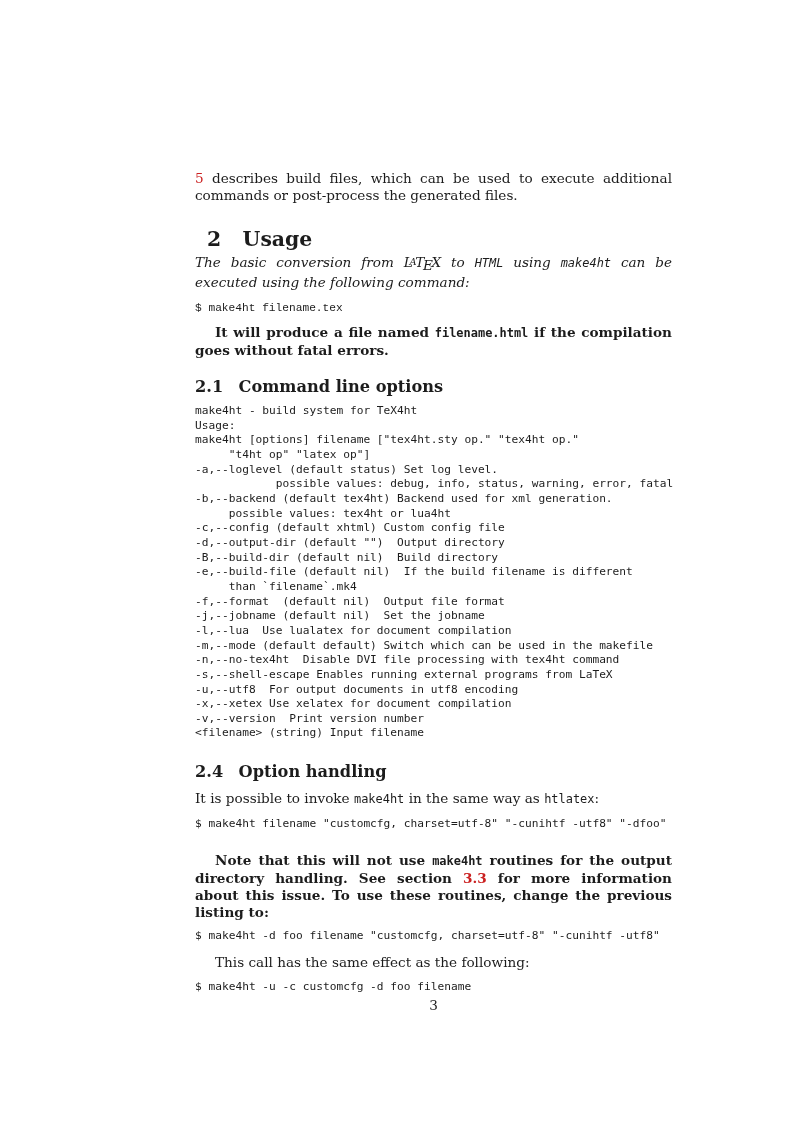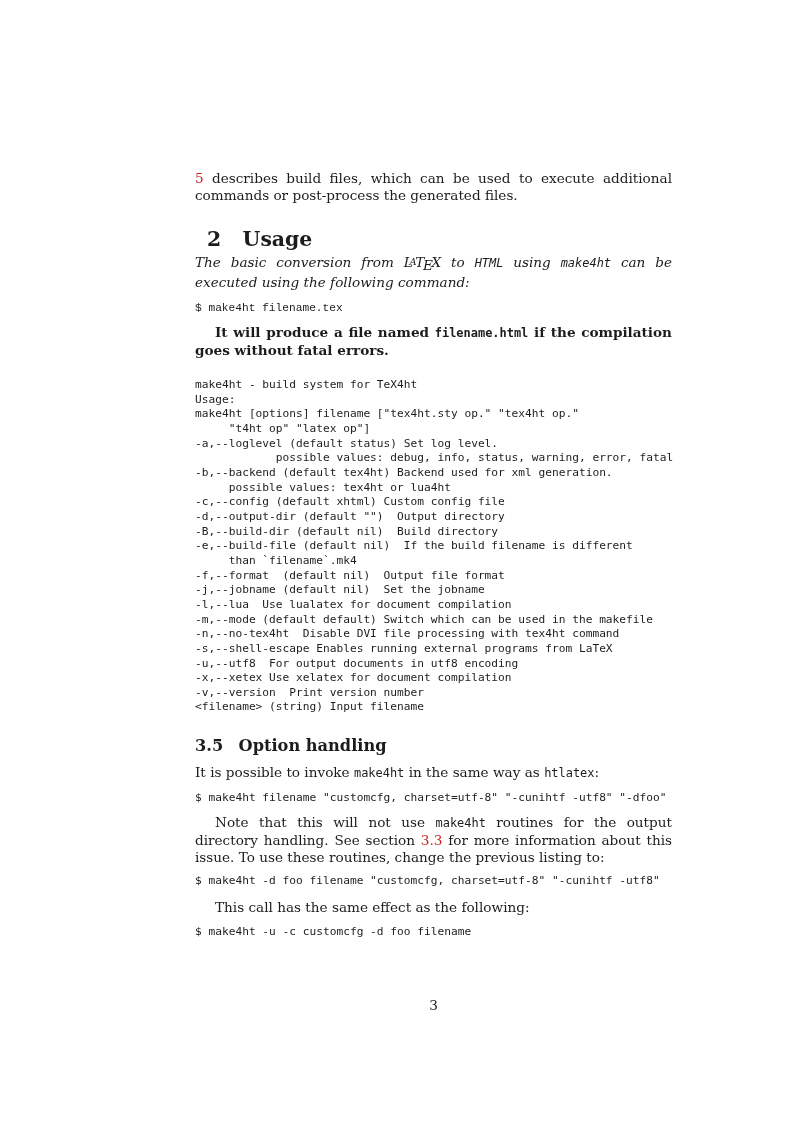--- a/index.html
+++ b/index.html
@@ -70,25 +70,25 @@
     vertical-align:-0.24em;
     margin-left:-0.1em;
     margin-right:-0.1em;
   }
   
   #h-usage{margin-top:23px;margin-left:12px;}
   #p-usage-intro{margin-top:2px;font-style:italic;}
   #pre-basic{margin-top:10px;font-family:Liberation Mono, monospace;}
   #p-produce{margin-top:8px;font-weight:bold;}
   #h-cli{margin-top:18px;}
-  #pre-usage{margin-top:19px;}
+  #pre-usage{margin-top:8px;}
   #h-options{margin-top:21px;}
   #p-invoke{margin-top:9px;}
   #pre-invoke{margin-top:9px;}
-  #p-note{margin-top:8px;}
+  #p-note{margin-top:20px;font-weight:bold;}
   #pre-outputdir{margin-top:8px;}
   #p-same{margin-top:11px;}
   #pre-equiv{margin-top:9px;}
   .page-number{
     position:absolute;
     left:195px;top:997px;
     width:477px;
     text-align:center;
     font-size:13.6px;
   }
@@ -104,20 +104,23 @@
     <h1 class="sec" id="h-usage">
       <span class="sec-num">2</span><span>Usage</span>
     </h1>
 
     <p class="body" id="p-usage-intro">The basic conversion from <span class="latex-logo">L<span class="lx-a">A</span>T<span class="lx-e">E</span>X</span> to <span class="tt">HTML</span> using <span class="tt">make4ht</span> can be executed using the following command:</p>
 
     <pre class="code" id="pre-basic">$ make4ht filename.tex</pre>
 
     <p class="body indent" id="p-produce">It will produce a file named <span class="tt">filename.html</span> if the compilation goes without fatal errors.</p>
 
+    <h2 class="subsec" id="h-cli">
+      <span class="sec-num">2.1</span><span>Command line options</span>
+    </h2>
 
     <pre class="code" id="pre-usage">make4ht - build system for TeX4ht
 Usage:
 make4ht [options] filename ["tex4ht.sty op." "tex4ht op."
      "t4ht op" "latex op"]
 -a,--loglevel (default status) Set log level.
             possible values: debug, info, status, warning, error, fatal
 -b,--backend (default tex4ht) Backend used for xml generation.
      possible values: tex4ht or lua4ht
 -c,--config (default xhtml) Custom config file
@@ -130,21 +133,21 @@
 -l,--lua  Use lualatex for document compilation
 -m,--mode (default default) Switch which can be used in the makefile
 -n,--no-tex4ht  Disable DVI file processing with tex4ht command
 -s,--shell-escape Enables running external programs from LaTeX
 -u,--utf8  For output documents in utf8 encoding
 -x,--xetex Use xelatex for document compilation
 -v,--version  Print version number
 &lt;filename&gt; (string) Input filename</pre>
 
     <h2 class="subsec" id="h-options">
-      <span class="sec-num">3.5</span><span>Option handling</span>
+      <span class="sec-num">2.4</span><span>Option handling</span>
     </h2>
 
     <p class="body" id="p-invoke">It is possible to invoke <span class="tt">make4ht</span> in the same way as <span class="tt">htlatex</span>:</p>
 
     <pre class="code" id="pre-invoke">$ make4ht filename "customcfg, charset=utf-8" "-cunihtf -utf8" "-dfoo"</pre>
 
     <p class="body indent" id="p-note">Note that this will not use <span class="tt">make4ht</span> routines for the output directory handling. See section <a class="ref-link">3.3</a> for more information about this issue. To use these routines, change the previous listing to:</p>
 
     <pre class="code" id="pre-outputdir">$ make4ht -d foo filename "customcfg, charset=utf-8" "-cunihtf -utf8"</pre>
 

